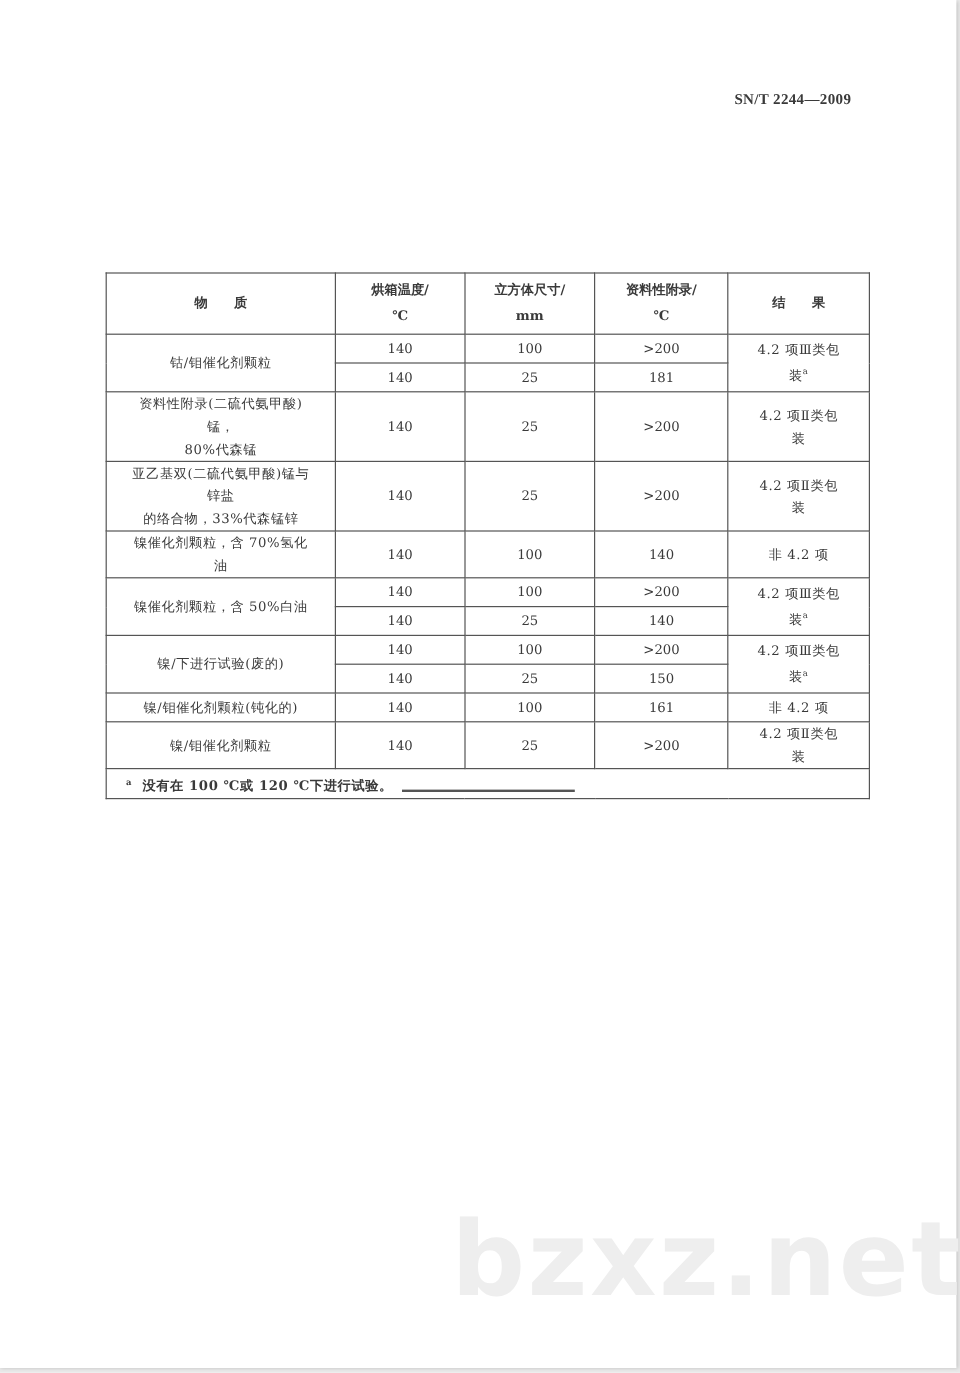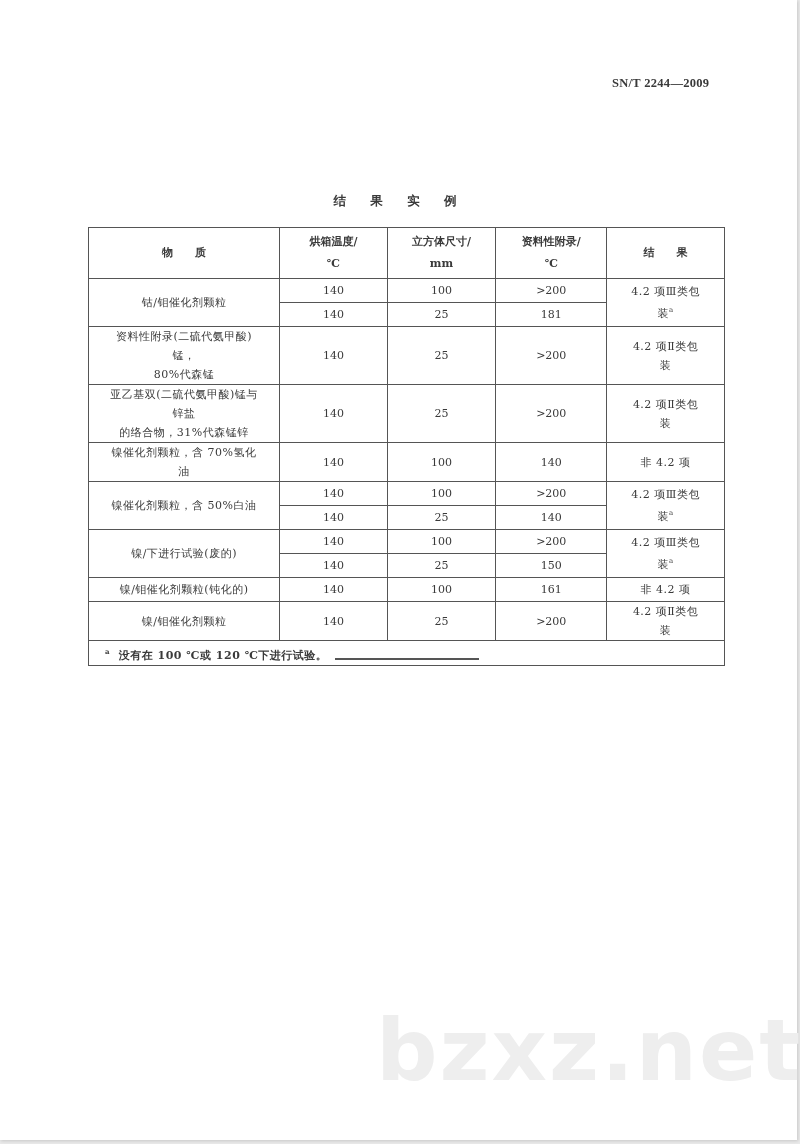--- a/index.html
+++ b/index.html
@@ -29,21 +29,20 @@
   .watermark { position:absolute; left:376px; top:1000px; font-size:86px; font-weight:bold; color:#eeeeee;
                font-family:"DejaVu Sans","Liberation Sans",sans-serif; letter-spacing:2px; }
 </style>
 </head>
 <body>
 
 <div class="page">
 
   <div class="std-code">SN/T 2244—2009</div>
 
-  <div class="heading h3">结 果 实 例</div>
 
   <table class="results">
     <thead>
       <tr>
         <th class="c1"><span>物　　质</span></th>
         <th class="c2"><span>烘箱温度/</span><br><span>℃</span></th>
         <th class="c3"><span>立方体尺寸/</span><br><span>mm</span></th>
         <th class="c4"><span>资料性附录/</span><br><span>℃</span></th>
         <th class="c5"><span>结　　果</span></th>
       </tr>
@@ -65,21 +64,21 @@
 
       <tr class="h49">
         <td class="substance"><span>资料性附录(二硫代氨甲酸)锰，</span><br><span>80%代森锰</span></td>
         <td>140</td>
         <td>25</td>
         <td>&gt;200</td>
         <td class="result">4.2 项Ⅱ类包装</td>
       </tr>
 
       <tr class="h49">
-        <td class="substance"><span>亚乙基双(二硫代氨甲酸)锰与锌盐</span><br><span>的络合物，31%代森锰锌</span></td>
+        <td class="substance"><span>亚乙基双(二硫代氨甲酸)锰与锌盐</span><br><span>的络合物，33%代森锰锌</span></td>
         <td>140</td>
         <td>25</td>
         <td>&gt;200</td>
         <td class="result">4.2 项Ⅱ类包装</td>
       </tr>
 
       <tr class="h24">
         <td class="substance">镍催化剂颗粒，含 70%氢化油</td>
         <td>140</td>
         <td>100</td>

